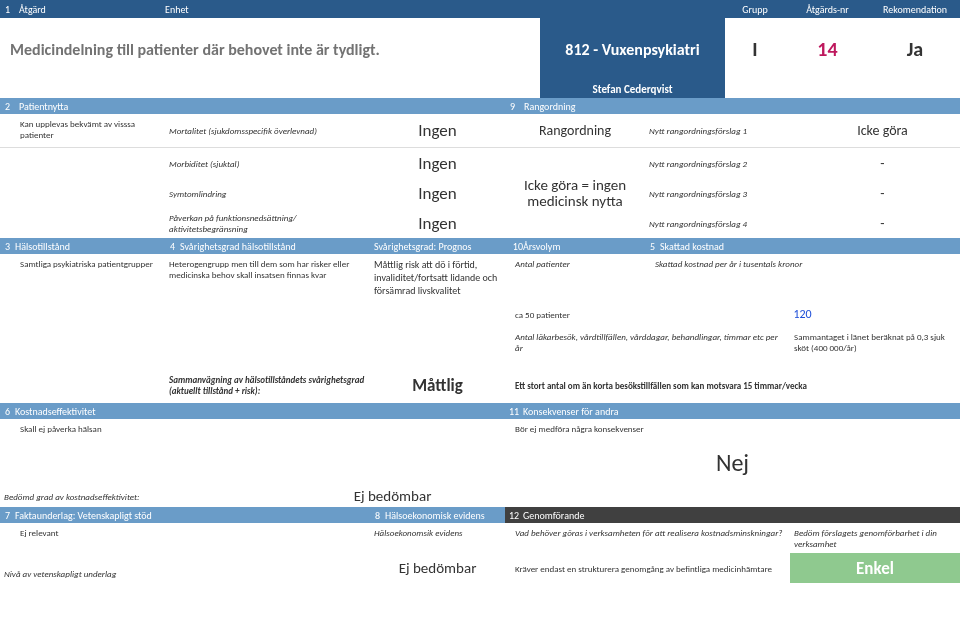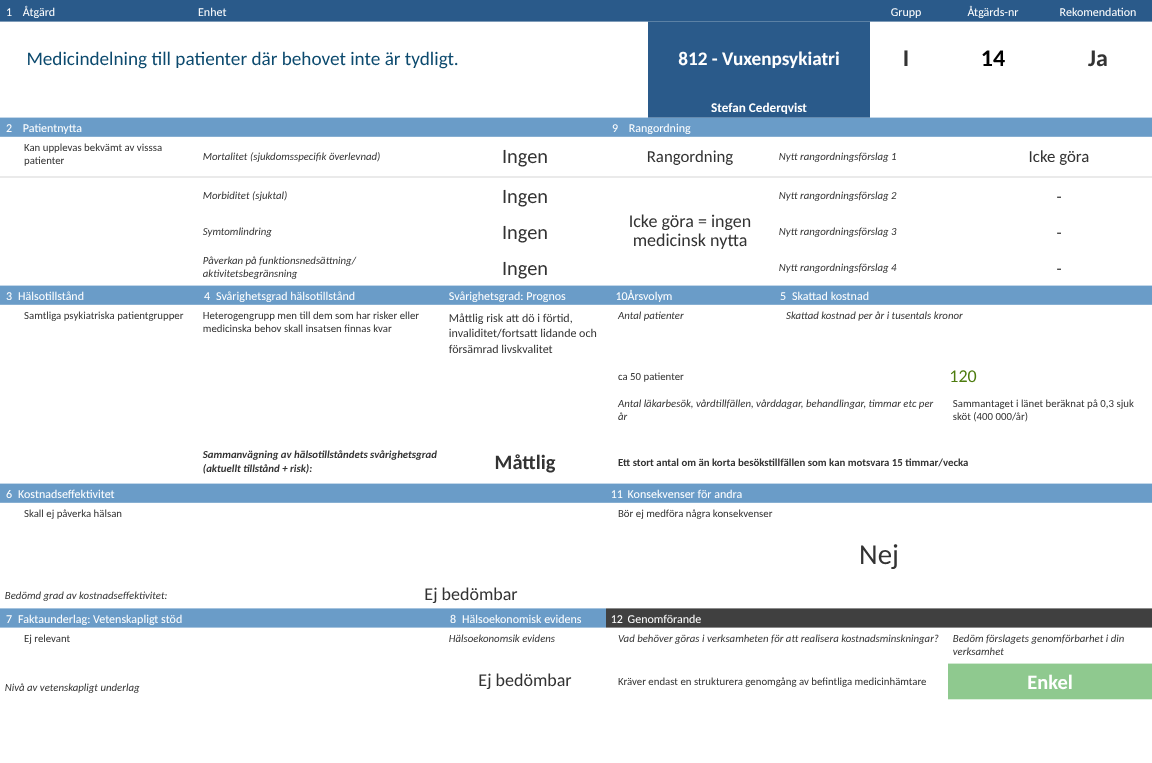--- a/index.html
+++ b/index.html
@@ -7,24 +7,24 @@
   
   .header-row { display: flex; background: #2a5a8a; color: #fff; height: 18px; align-items: center; font-size: 10px; }
   .header-row .h1 { width: 15px; text-align: center; }
   .header-row .h2 { flex: 1; padding-left: 4px; }
   .header-row .h3 { width: 560px; text-align: left; }
   .header-row .h4 { width: 60px; text-align: center; }
   .header-row .h5 { width: 85px; text-align: center; }
   .header-row .h6 { width: 90px; text-align: center; }
   
   .title-row { display: flex; height: 62px; }
-  .title-main { flex: 1; display: flex; align-items: center; padding-left: 22px; font-size: 16px; font-weight: normal; color: #0c4a6e; }
+  .title-main { flex: 1; display: flex; align-items: center; padding-left: 10px; font-size: 16px; font-weight: bold; color: #737373; }
   .title-code { width: 185px; background: #2a5a8a; color: #fff; display: flex; align-items: center; justify-content: center; font-size: 16px; font-weight: bold; }
   .title-grp { width: 60px; display: flex; align-items: center; justify-content: center; font-size: 20px; font-weight: bold; color: #333; }
-  .title-nr { width: 85px; display: flex; align-items: center; justify-content: center; font-size: 20px; font-weight: bold; color: #000000; }
+  .title-nr { width: 85px; display: flex; align-items: center; justify-content: center; font-size: 20px; font-weight: bold; color: #be185d; }
   .title-rec { width: 90px; display: flex; align-items: center; justify-content: center; font-size: 20px; font-weight: bold; color: #333; }
   
   .author-row { display: flex; height: 18px; }
   .author-sp { flex: 1; }
   .author-cell { width: 185px; background: #2a5a8a; color: #fff; display: flex; align-items: center; justify-content: center; font-size: 11px; font-weight: bold; }
   .author-right { width: 235px; }
   
   .sec-row { display: flex; background: #6a9cc8; color: #fff; height: 16px; align-items: center; font-size: 10px; }
   .sec-num { width: 15px; text-align: center; }
   .sec-label { padding-left: 4px; }
@@ -55,21 +55,21 @@
   .row3 { display: flex; }
   .r3-a { width: 165px; padding: 4px 4px 4px 20px; font-size: 9px; color: #333; }
   .r3-b { width: 205px; padding: 4px 4px 4px 4px; font-size: 9px; color: #333; }
   .r3-c { width: 135px; padding: 4px; font-size: 10px; color: #333; }
   .r3-d { width: 140px; padding: 4px 4px 4px 10px; font-size: 9px; font-style: italic; color: #333; }
   .r3-e { width: 315px; padding: 4px 4px 4px 10px; font-size: 9px; font-style: italic; color: #333; }
   
   .row3b { display: flex; height: 26px; }
   .r3b-sp1 { width: 505px; }
   .r3b-d { width: 140px; padding-left: 10px; font-size: 9px; color: #333; display: flex; align-items: center; }
-  .r3b-e { width: 315px; display: flex; align-items: center; justify-content: center; font-size: 15px; color: #4d7c0f; }
+  .r3b-e { width: 315px; display: flex; align-items: center; justify-content: center; font-size: 12px; color: #1d4ed8; }
   
   .row3c { display: flex; min-height: 40px; }
   .r3c-sp1 { width: 505px; }
   .r3c-d { width: 285px; padding: 4px 4px 4px 10px; font-size: 9px; font-style: italic; color: #333; }
   .r3c-e { width: 170px; padding: 4px; font-size: 9px; color: #333; }
   
   .row3d { display: flex; height: 36px; font-weight: bold; }
   .r3d-sp { width: 165px; }
   .r3d-b { width: 205px; padding: 4px; font-size: 9px; font-style: italic; color: #333; display: flex; align-items: center; }
   .r3d-c { width: 135px; display: flex; align-items: center; justify-content: center; font-size: 17px; color: #333; }

